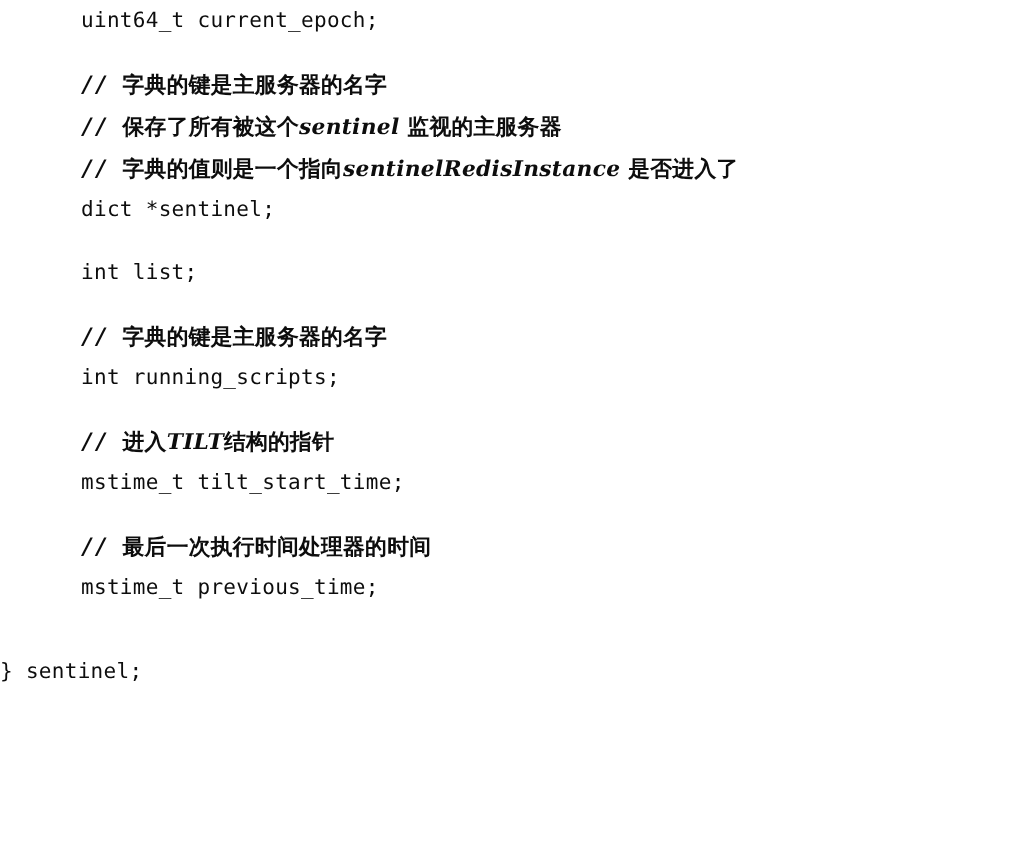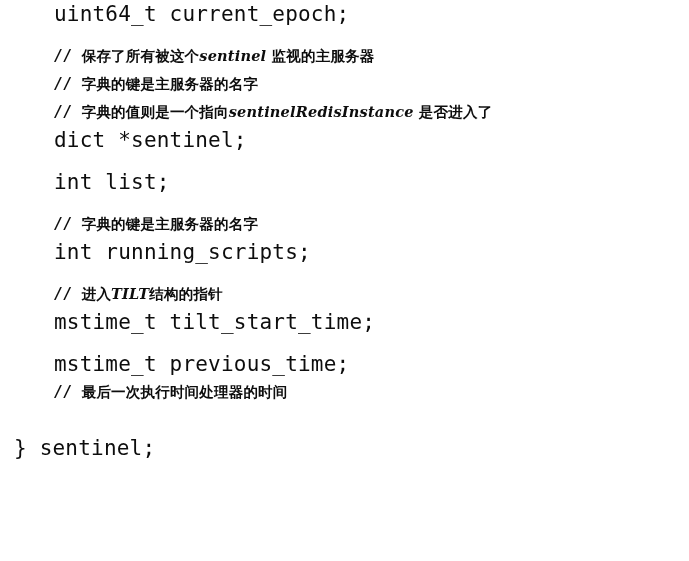--- a/index.html
+++ b/index.html
@@ -30,21 +30,21 @@
     display: block;
     height: 28px;
     line-height: 28px;
     white-space: pre;
     font-size: 15.5px;
     letter-spacing: 0.3px;
   }
   
   .code {
     font-family: "DejaVu Sans Mono", monospace;
-    font-size: 21px;
+    font-size: 14px;
     letter-spacing: 0.2px;
     color: #0d0d0d;
   }
   
   .comment {
     font-family: "DejaVu Sans", sans-serif;
     font-size: 14.5px;
     font-weight: bold;
     letter-spacing: 0.2px;
     color: #0d0d0d;
@@ -62,42 +62,42 @@
     letter-spacing: 0.2px;
   }
   .blank {
     display: block;
     height: 14px;
   }
   .indent {
     padding-left: 54px;
   }
   .closing {
-    padding-left: 14px;
+    padding-left: 0px;
   }
 </style>
 </head>
 <body>
 
 <div class="page">
   <div class="code-block" id="code-block">
       <span class="line indent code">uint64_t current_epoch;</span>
       <span class="blank"></span>
+      <span class="line indent comment"><span class="slashes">// </span><span class="cjk">字典的键是主服务器的名字</span></span>
       <span class="line indent comment"><span class="slashes">// </span><span class="cjk">保存了所有被这个</span><span class="lat">sentinel</span><span class="cjk"> 监视的主服务器</span></span>
-      <span class="line indent comment"><span class="slashes">// </span><span class="cjk">字典的键是主服务器的名字</span></span>
       <span class="line indent comment"><span class="slashes">// </span><span class="cjk">字典的值则是一个指向</span><span class="lat">sentinelRedisInstance</span><span class="cjk"> 是否进入了</span></span>
       <span class="line indent code">dict *sentinel;</span>
       <span class="blank"></span>
       <span class="line indent code">int list;</span>
       <span class="blank"></span>
       <span class="line indent comment"><span class="slashes">// </span><span class="cjk">字典的键是主服务器的名字</span></span>
       <span class="line indent code">int running_scripts;</span>
       <span class="blank"></span>
       <span class="line indent comment"><span class="slashes">// </span><span class="cjk">进入</span><span class="lat">TILT</span><span class="cjk">结构的指针</span></span>
       <span class="line indent code">mstime_t tilt_start_time;</span>
       <span class="blank"></span>
+      <span class="line indent comment"><span class="slashes">// </span><span class="cjk">最后一次执行时间处理器的时间</span></span>
       <span class="line indent code">mstime_t previous_time;</span>
-      <span class="line indent comment"><span class="slashes">// </span><span class="cjk">最后一次执行时间处理器的时间</span></span>
       <span class="blank"></span>
       <span class="blank"></span>
       <span class="line code closing">} sentinel;</span>
     </div>
 </div>
 
 </body></html>

